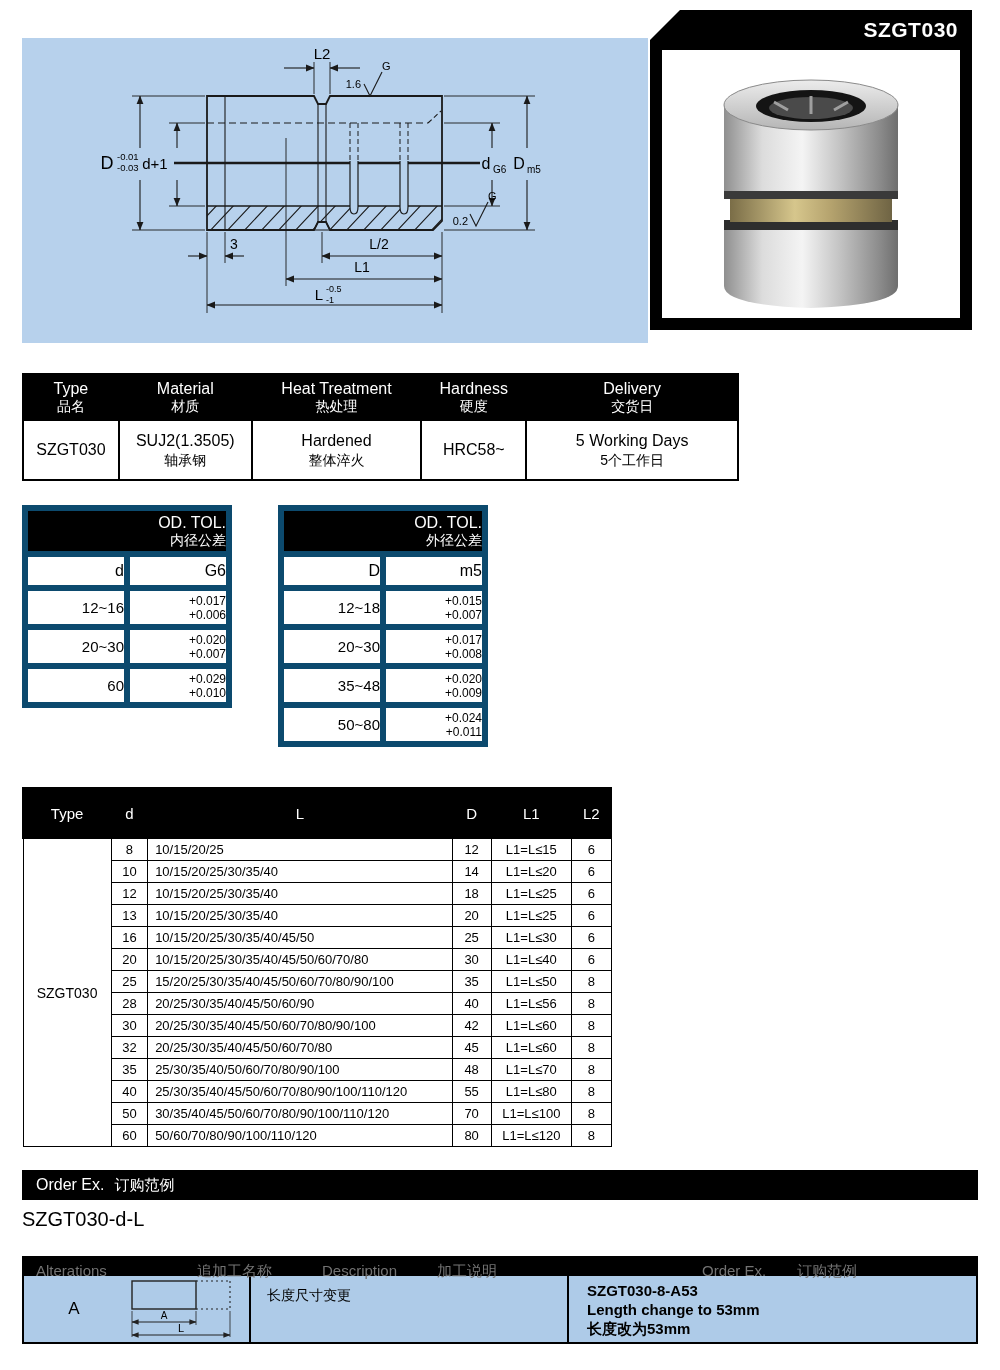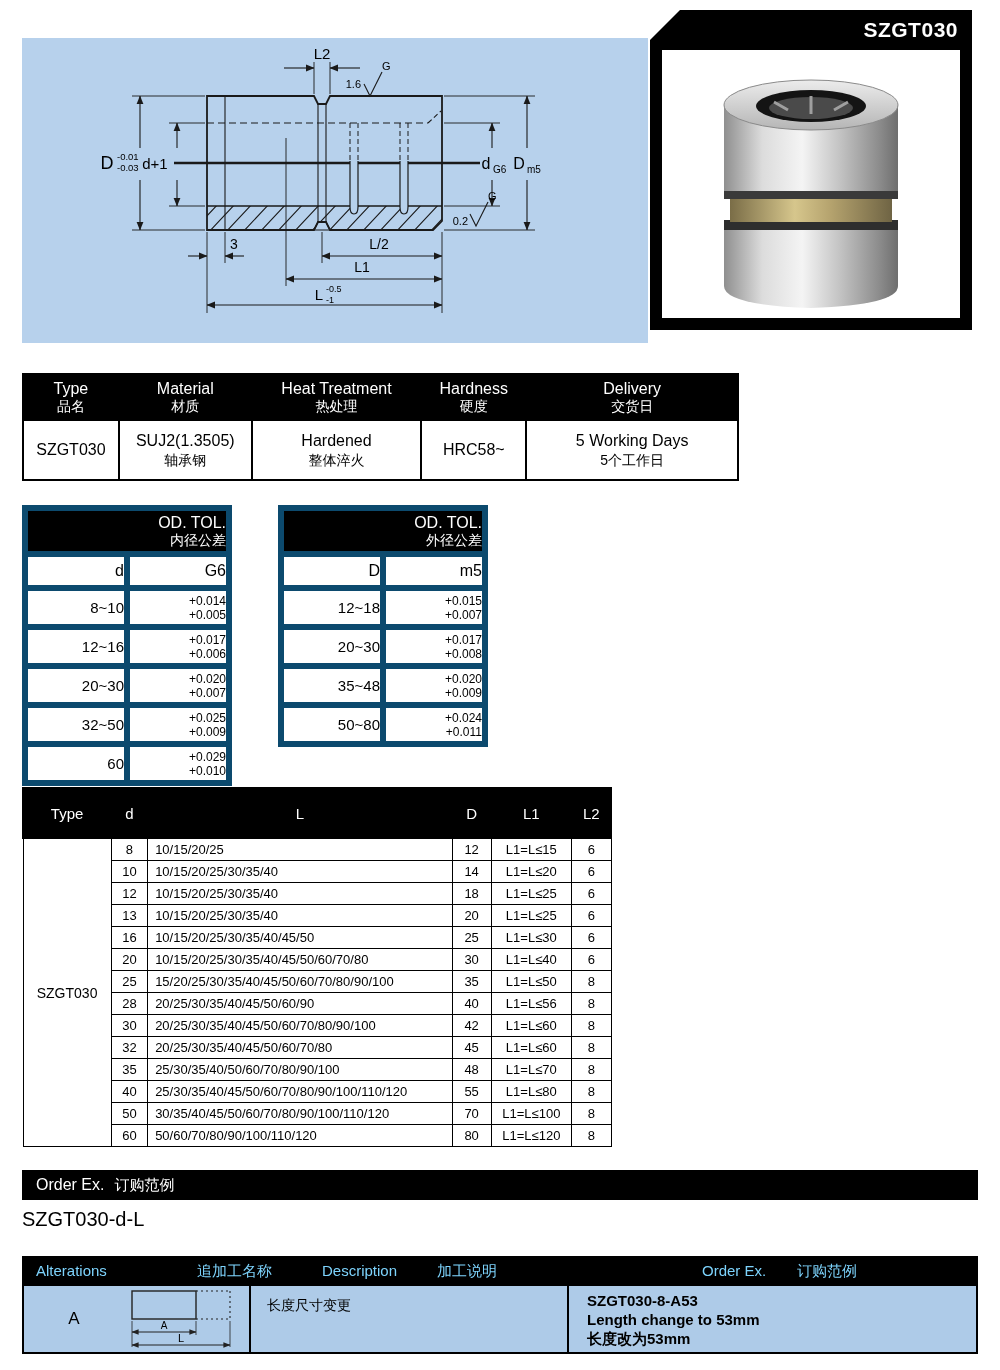--- a/index.html
+++ b/index.html
@@ -46,21 +46,21 @@
   .size-table td.lcol{text-align:left;padding-left:7px;}
   .size-table td.typecol{font-size:14px;}
 
   .order-bar{left:22px;top:1170px;width:956px;height:30px;background:#000;color:#fff;
              display:flex;align-items:center;}
   .order-bar span{margin-left:14px;font-size:16px;}
   .order-bar .cn{margin-left:10px;font-size:15px;}
   .order-example{left:22px;top:1208px;font-size:20px;}
 
   .alt-table{left:22px;top:1256px;width:956px;}
-  .alt-header{position:relative;height:30px;background:#000;color:#7dd3fc;}
+  .alt-header{position:relative;height:20px;background:#000;color:#737373;}
   .alt-header span{position:absolute;top:6px;font-size:15px;}
   .alt-body{display:flex;border:2px solid #000;border-top:0;background:#aecbe8;height:66px;}
   .alt-cell{box-sizing:border-box;}
   .alt-c1{width:225px;display:flex;align-items:center;}
   .alt-c2{width:318px;border-left:2px solid #000;padding:10px 0 0 16px;}
   .alt-c3{flex:1;border-left:2px solid #000;padding:5px 0 0 18px;font-weight:bold;}
   .alt-code{width:100px;text-align:center;font-size:17px;}
   .alt-desc-en{font-size:17px;line-height:21px;}
   .alt-desc-cn{font-size:14px;line-height:18px;}
   .alt-ord{font-size:15px;line-height:19px;}
@@ -256,45 +256,31 @@
           <th class="blk tol-title" colspan="2">
             <div class="h-en">OD. TOL.</div>
             <div class="h-cn">内径公差</div>
           </th>
         </tr>
     <tr class="tol-sub">
           <td>d</td>
           <td>G6</td>
         </tr>
     <tr class="tol-row">
-          <td class="tol-range">8~10</td>
-          <td class="tol-val">
-            <div>+0.014</div>
-            <div>+0.005</div>
-          </td>
-        </tr>
-    <tr class="tol-row">
           <td class="tol-range">12~16</td>
           <td class="tol-val">
             <div>+0.017</div>
             <div>+0.006</div>
           </td>
         </tr>
     <tr class="tol-row">
           <td class="tol-range">20~30</td>
           <td class="tol-val">
             <div>+0.020</div>
             <div>+0.007</div>
-          </td>
-        </tr>
-    <tr class="tol-row">
-          <td class="tol-range">32~50</td>
-          <td class="tol-val">
-            <div>+0.025</div>
-            <div>+0.009</div>
           </td>
         </tr>
     <tr class="tol-row">
           <td class="tol-range">60</td>
           <td class="tol-val">
             <div>+0.029</div>
             <div>+0.010</div>
           </td>
         </tr>
   </tbody>

